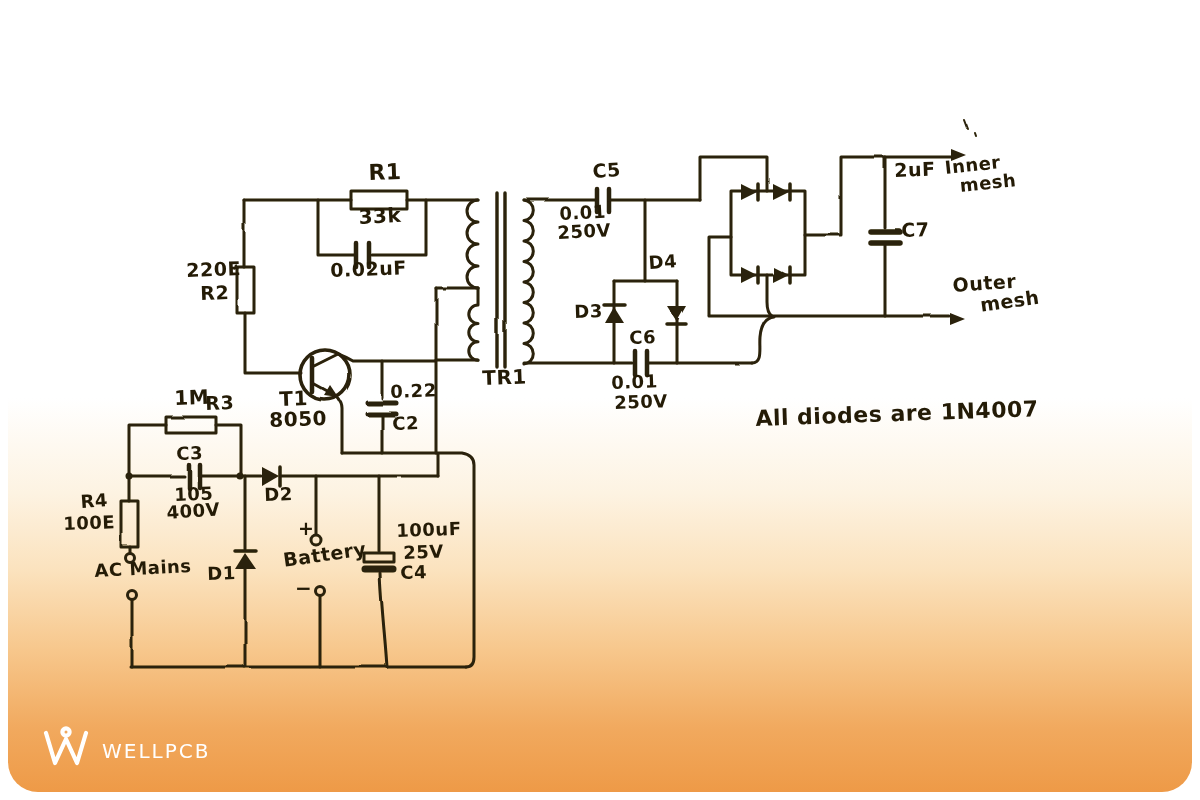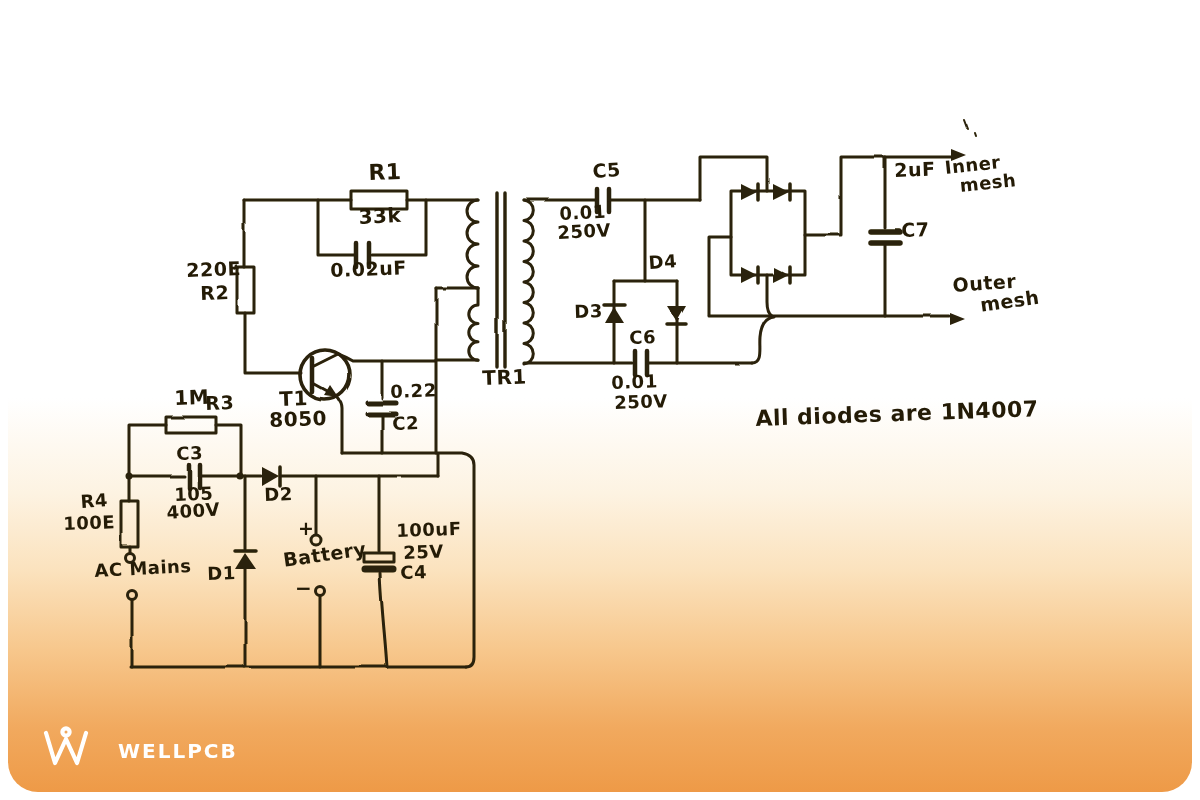--- a/index.html
+++ b/index.html
@@ -6,22 +6,22 @@
   body{width:1200px;height:800px;position:relative;overflow:hidden;
        font-family:"DejaVu Sans",sans-serif;}
   .card{position:absolute;left:8px;top:4px;width:1184px;height:788px;
         border-radius:30px;overflow:hidden;
         background:linear-gradient(180deg,#ffffff 0%,#ffffff 50%,
           #fdf3e2 62%,#fbe2bd 72%,#f7c78c 82%,#f1a95e 92%,#ee9a47 100%);}
   .layer{position:absolute;left:0;top:0;width:1200px;height:800px;}
   .hand{position:absolute;color:#241b06;font-weight:700;line-height:1;
         white-space:pre;letter-spacing:0.5px;transform-origin:left top;}
   .logo{position:absolute;left:34px;top:722px;display:flex;align-items:center;}
-  .logo-text{color:#ffffff;font-size:20px;font-weight:700;letter-spacing:2px;
-             margin-left:28px;margin-top:8px;}
+  .logo-text{color:#ffffff;font-size:20px;font-weight:400;letter-spacing:2px;
+             margin-left:12px;margin-top:8px;}
   svg{display:block;}
 </style>
 </head>
 <body>
 
 <div class="card">
 
   <svg class="layer" width="1200" height="800" viewBox="0 0 1200 800">
     <defs>
       <filter id="rough" x="-5%" y="-5%" width="110%" height="110%">

